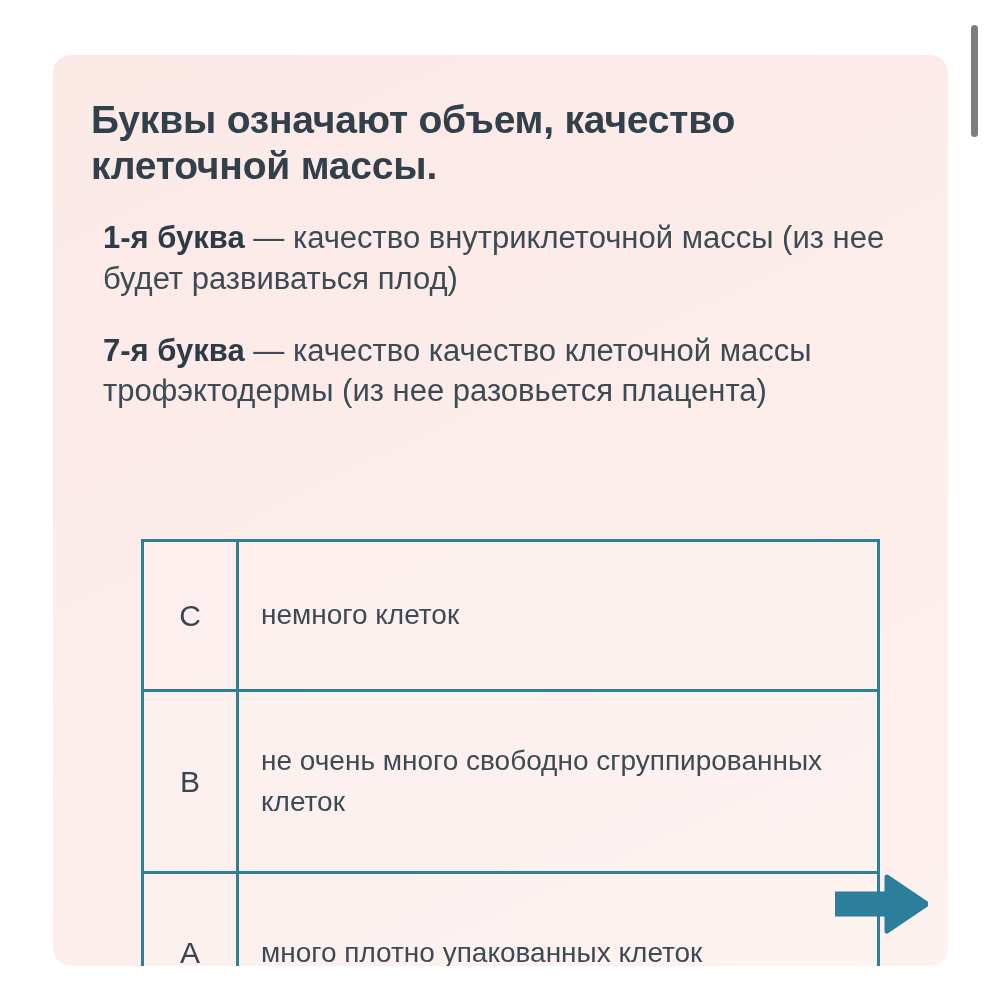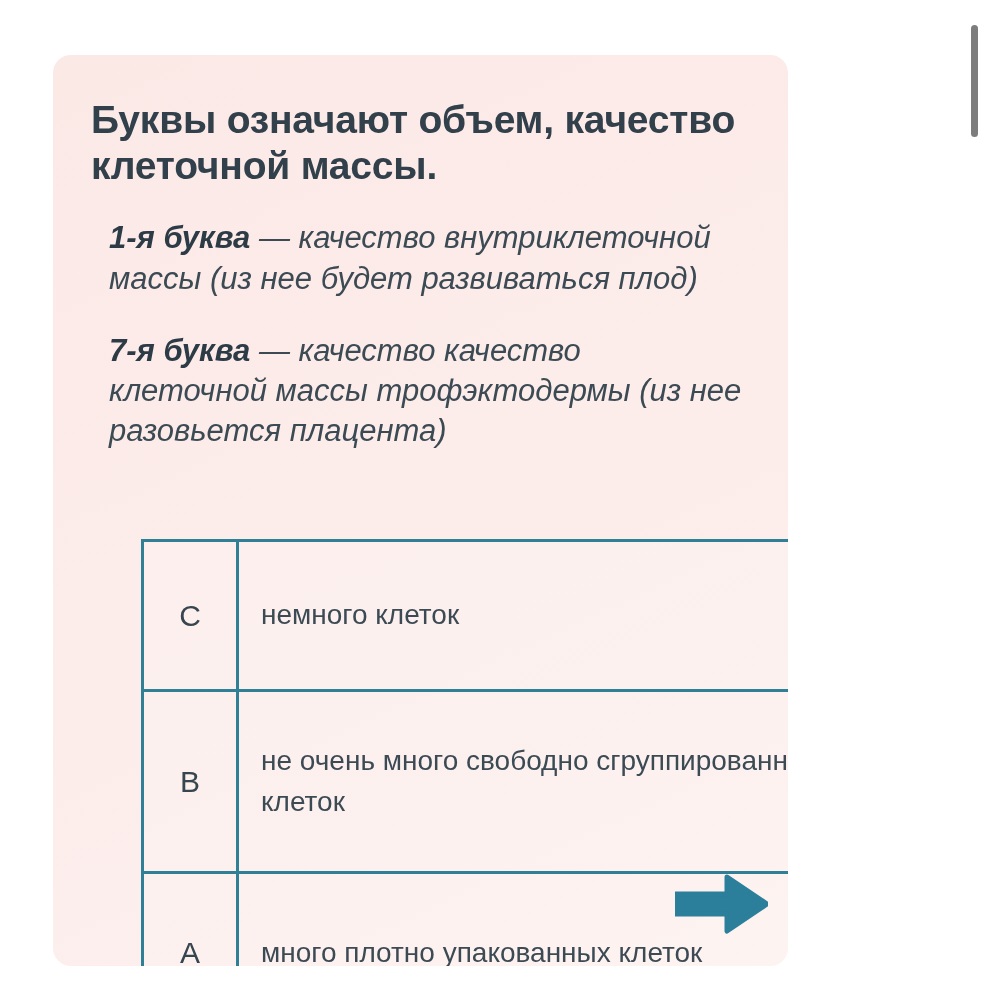--- a/index.html
+++ b/index.html
@@ -41,21 +41,21 @@
     height: 112px;
     background: #7d7d7d;
     border-radius: 4px;
   }
 
   
   .card {
     position: absolute;
     left: 53px;
     top: 55px;
-    width: 735px;
+    width: 895px;
     height: 911px;
     background: linear-gradient(155deg, #fbe9e6 0%, #fcecea 45%, #fdf1ef 100%);
     border-radius: 18px;
     box-sizing: border-box;
     padding: 42px 44px 0 38px;
     overflow: hidden;
   }
 
   
   .heading {
@@ -63,26 +63,25 @@
     font-size: 39px;
     line-height: 1.17;
     font-weight: 600;
     color: #31404b;
     letter-spacing: -0.2px;
     max-width: 830px;
   }
 
   
   .para {
-    margin: 30px 0 0 18px;
+    margin: 30px 0 0 12px;
     font-size: 31px;
     line-height: 1.30;
     color: #3c4a54;
     max-width: 830px;
-    font-style: italic;
   }
   .para.second {
     margin-top: 32px;
   }
   .para .lead {
     font-weight: 700;
     color: #2d3b46;
   }
   .para .dash {
     color: #3c4a54;

